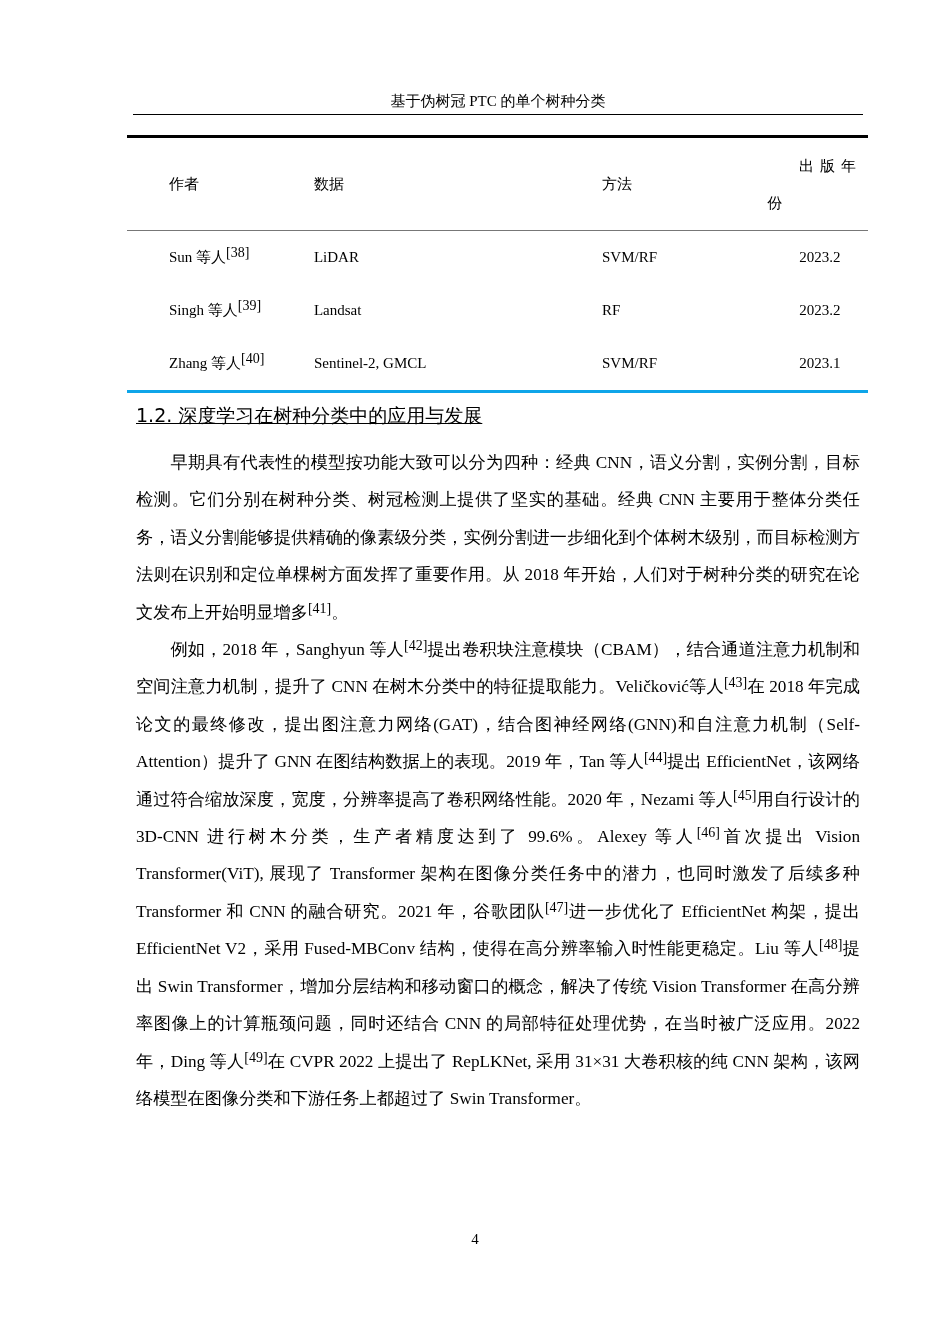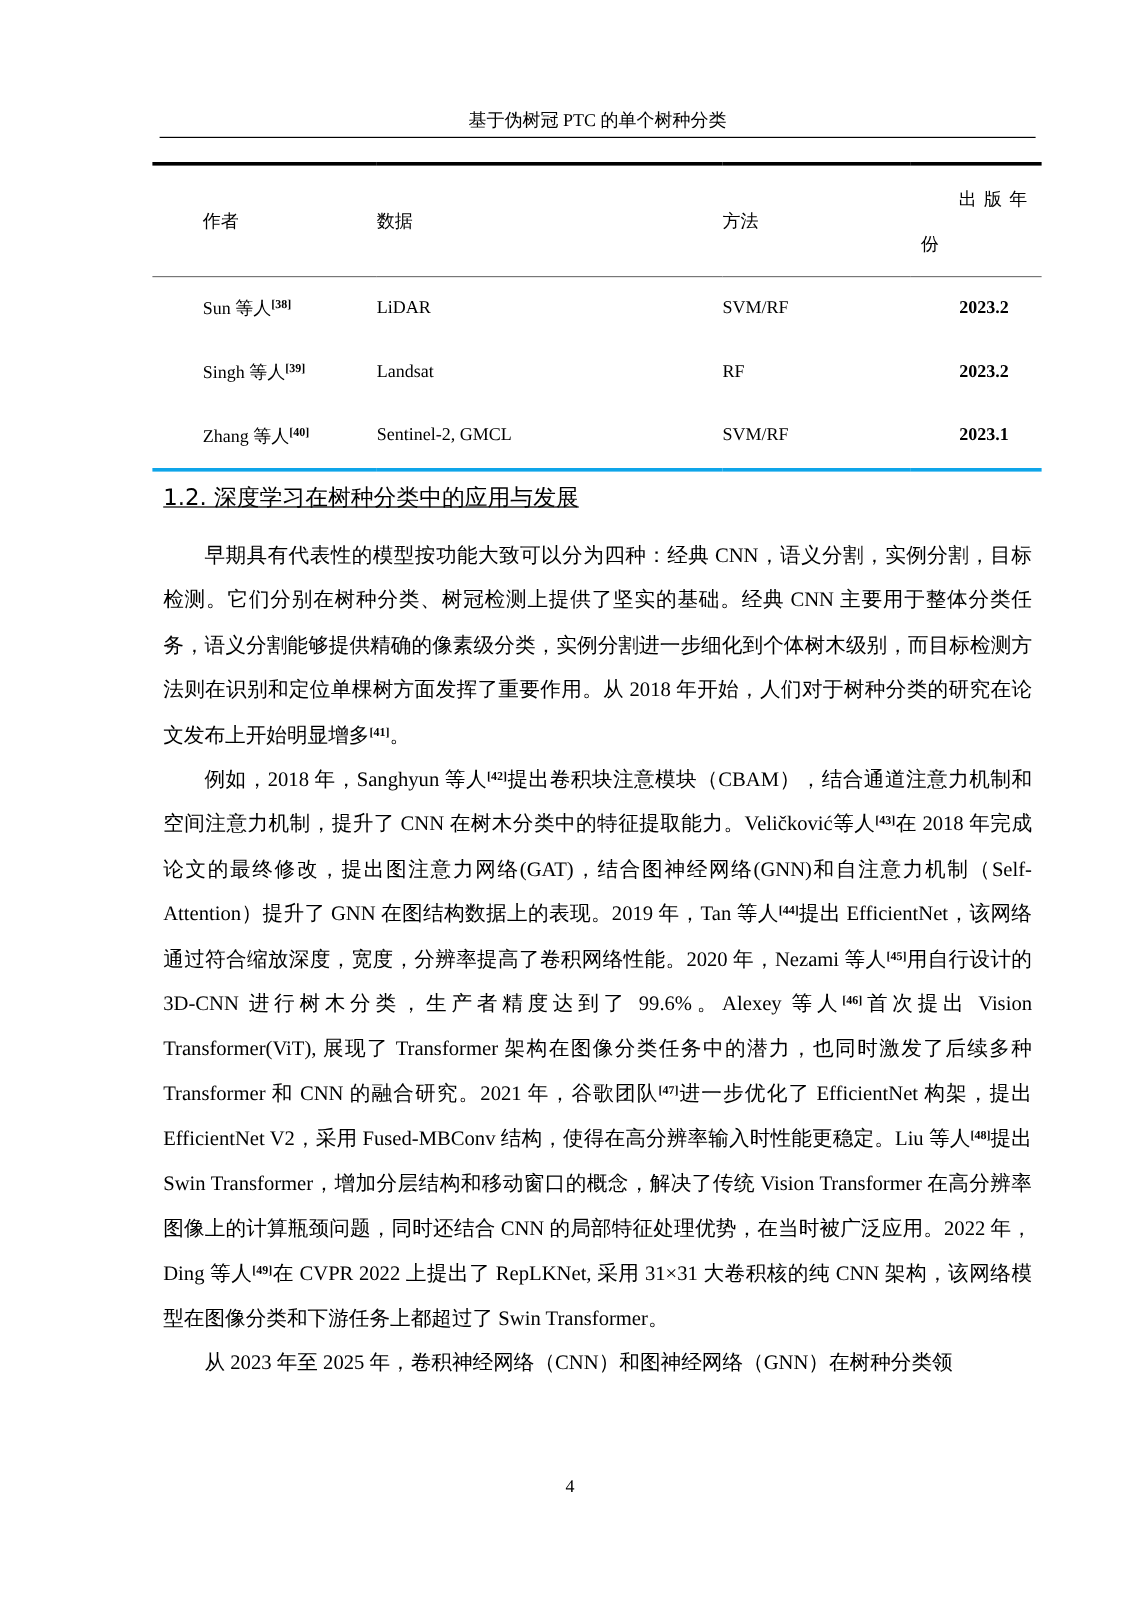--- a/index.html
+++ b/index.html
@@ -21,23 +21,23 @@
   th { font-weight: normal; text-align: left; vertical-align: middle; padding: 0; }
   td { padding: 0; height: 53px; vertical-align: middle; }
   .c1 { width: 154px; padding-left: 42px; }
   .c2 { width: 308px; }
   .c3 { width: 166px; margin-top: 28px; }
   .c4 { width: 71px; }
   thead th { height: 92px; }
   .year-head { position: relative; margin-left: 20px; }
   .year-head .l1 { position: absolute; right: 6px; top: 19px; letter-spacing: 6px; }
   .year-head .l2 { position: absolute; left: 8px; top: 56px; }
-  td.c4 { padding-left: 40px; font-weight: bold; }
+  td.c4 { padding-left: 40px; }
   th.c4 { width: 111px; }
-  sup { font-size: 10px; vertical-align: 5px; line-height: 0; font-weight: bold; }
+  sup { font-size: 14px; vertical-align: 5px; line-height: 0; }
   .section-title {
     position: absolute; left: 136px; top: 403px;
     font-family: "DejaVu Sans", "Liberation Sans", sans-serif; font-size: 19px; line-height: 24px; text-decoration: underline;
   }
   .body-text {
     position: absolute; left: 136px; top: 444px; width: 724px;
     font-size: 17.2px; line-height: 37.4px; text-align: justify;
   }
   .body-text p { margin: 0; text-indent: 2em; }
   .page-num {
@@ -84,16 +84,15 @@
       </tr>
     </tbody>
   </table>
 </div>
 
 <div class="section-title">1.2. 深度学习在树种分类中的应用与发展</div>
 
 <div class="body-text">
   <p><span>早期具有代表性的模型按功能大致可以分为四种：经典 CNN，语义分割，实例分割，目标检测。它们分别在树种分类、树冠检测上提供了坚实的基础。经典 CNN 主要用于整体分类任务，语义分割能够提供精确的像素级分类，实例分割进一步细化到个体树木级别，而目标检测方法则在识别和定位单棵树方面发挥了重要作用。从 2018 年开始，人们对于树种分类的研究在论文发布上开始明显增多</span><sup>[41]</sup><span>。</span></p>
   <p><span>例如，2018 年，Sanghyun 等人</span><sup>[42]</sup><span>提出卷积块注意模块（CBAM），结合通道注意力机制和空间注意力机制，提升了 CNN 在树木分类中的特征提取能力。Veličković等人</span><sup>[43]</sup><span>在 2018 年完成论文的最终修改，提出图注意力网络(GAT)，结合图神经网络(GNN)和自注意力机制（Self-Attention）提升了 GNN 在图结构数据上的表现。2019 年，Tan 等人</span><sup>[44]</sup><span>提出 EfficientNet，该网络 通过符合缩放深度，宽度，分辨率提高了卷积网络性能。2020 年，Nezami 等人</span><sup>[45]</sup><span>用自行设计的 3D-CNN 进行树木分类，生产者精度达到了 99.6%。Alexey 等人</span><sup>[46]</sup><span>首次提出 Vision Transformer(ViT), 展现了 Transformer 架构在图像分类任务中的潜力，也同时激发了后续多种 Transformer 和 CNN 的融合研究。2021 年，谷歌团队</span><sup>[47]</sup><span>进一步优化了 EfficientNet 构架，提出 EfficientNet V2，采用 Fused-MBConv 结构，使得在高分辨率输入时性能更稳定。Liu 等人</span><sup>[48]</sup><span>提出 Swin Transformer，增加分层结构和移动窗口的概念，解决了传统 Vision Transformer 在高分辨率图像上的计算瓶颈问题，同时还结合 CNN 的局部特征处理优势，在当时被广泛应用。2022 年，Ding 等人</span><sup>[49]</sup><span>在 CVPR 2022 上提出了 RepLKNet, 采用 31×31 大卷积核的纯 CNN 架构，该网络模型在图像分类和下游任务上都超过了 Swin Transformer。</span></p>
-  <p>从 2023 年至 2025 年，卷积神经网络（CNN）和图神经网络（GNN）在树种分类领</p>
 </div>
 
 <div class="page-num">4</div>
 
 </body></html>

